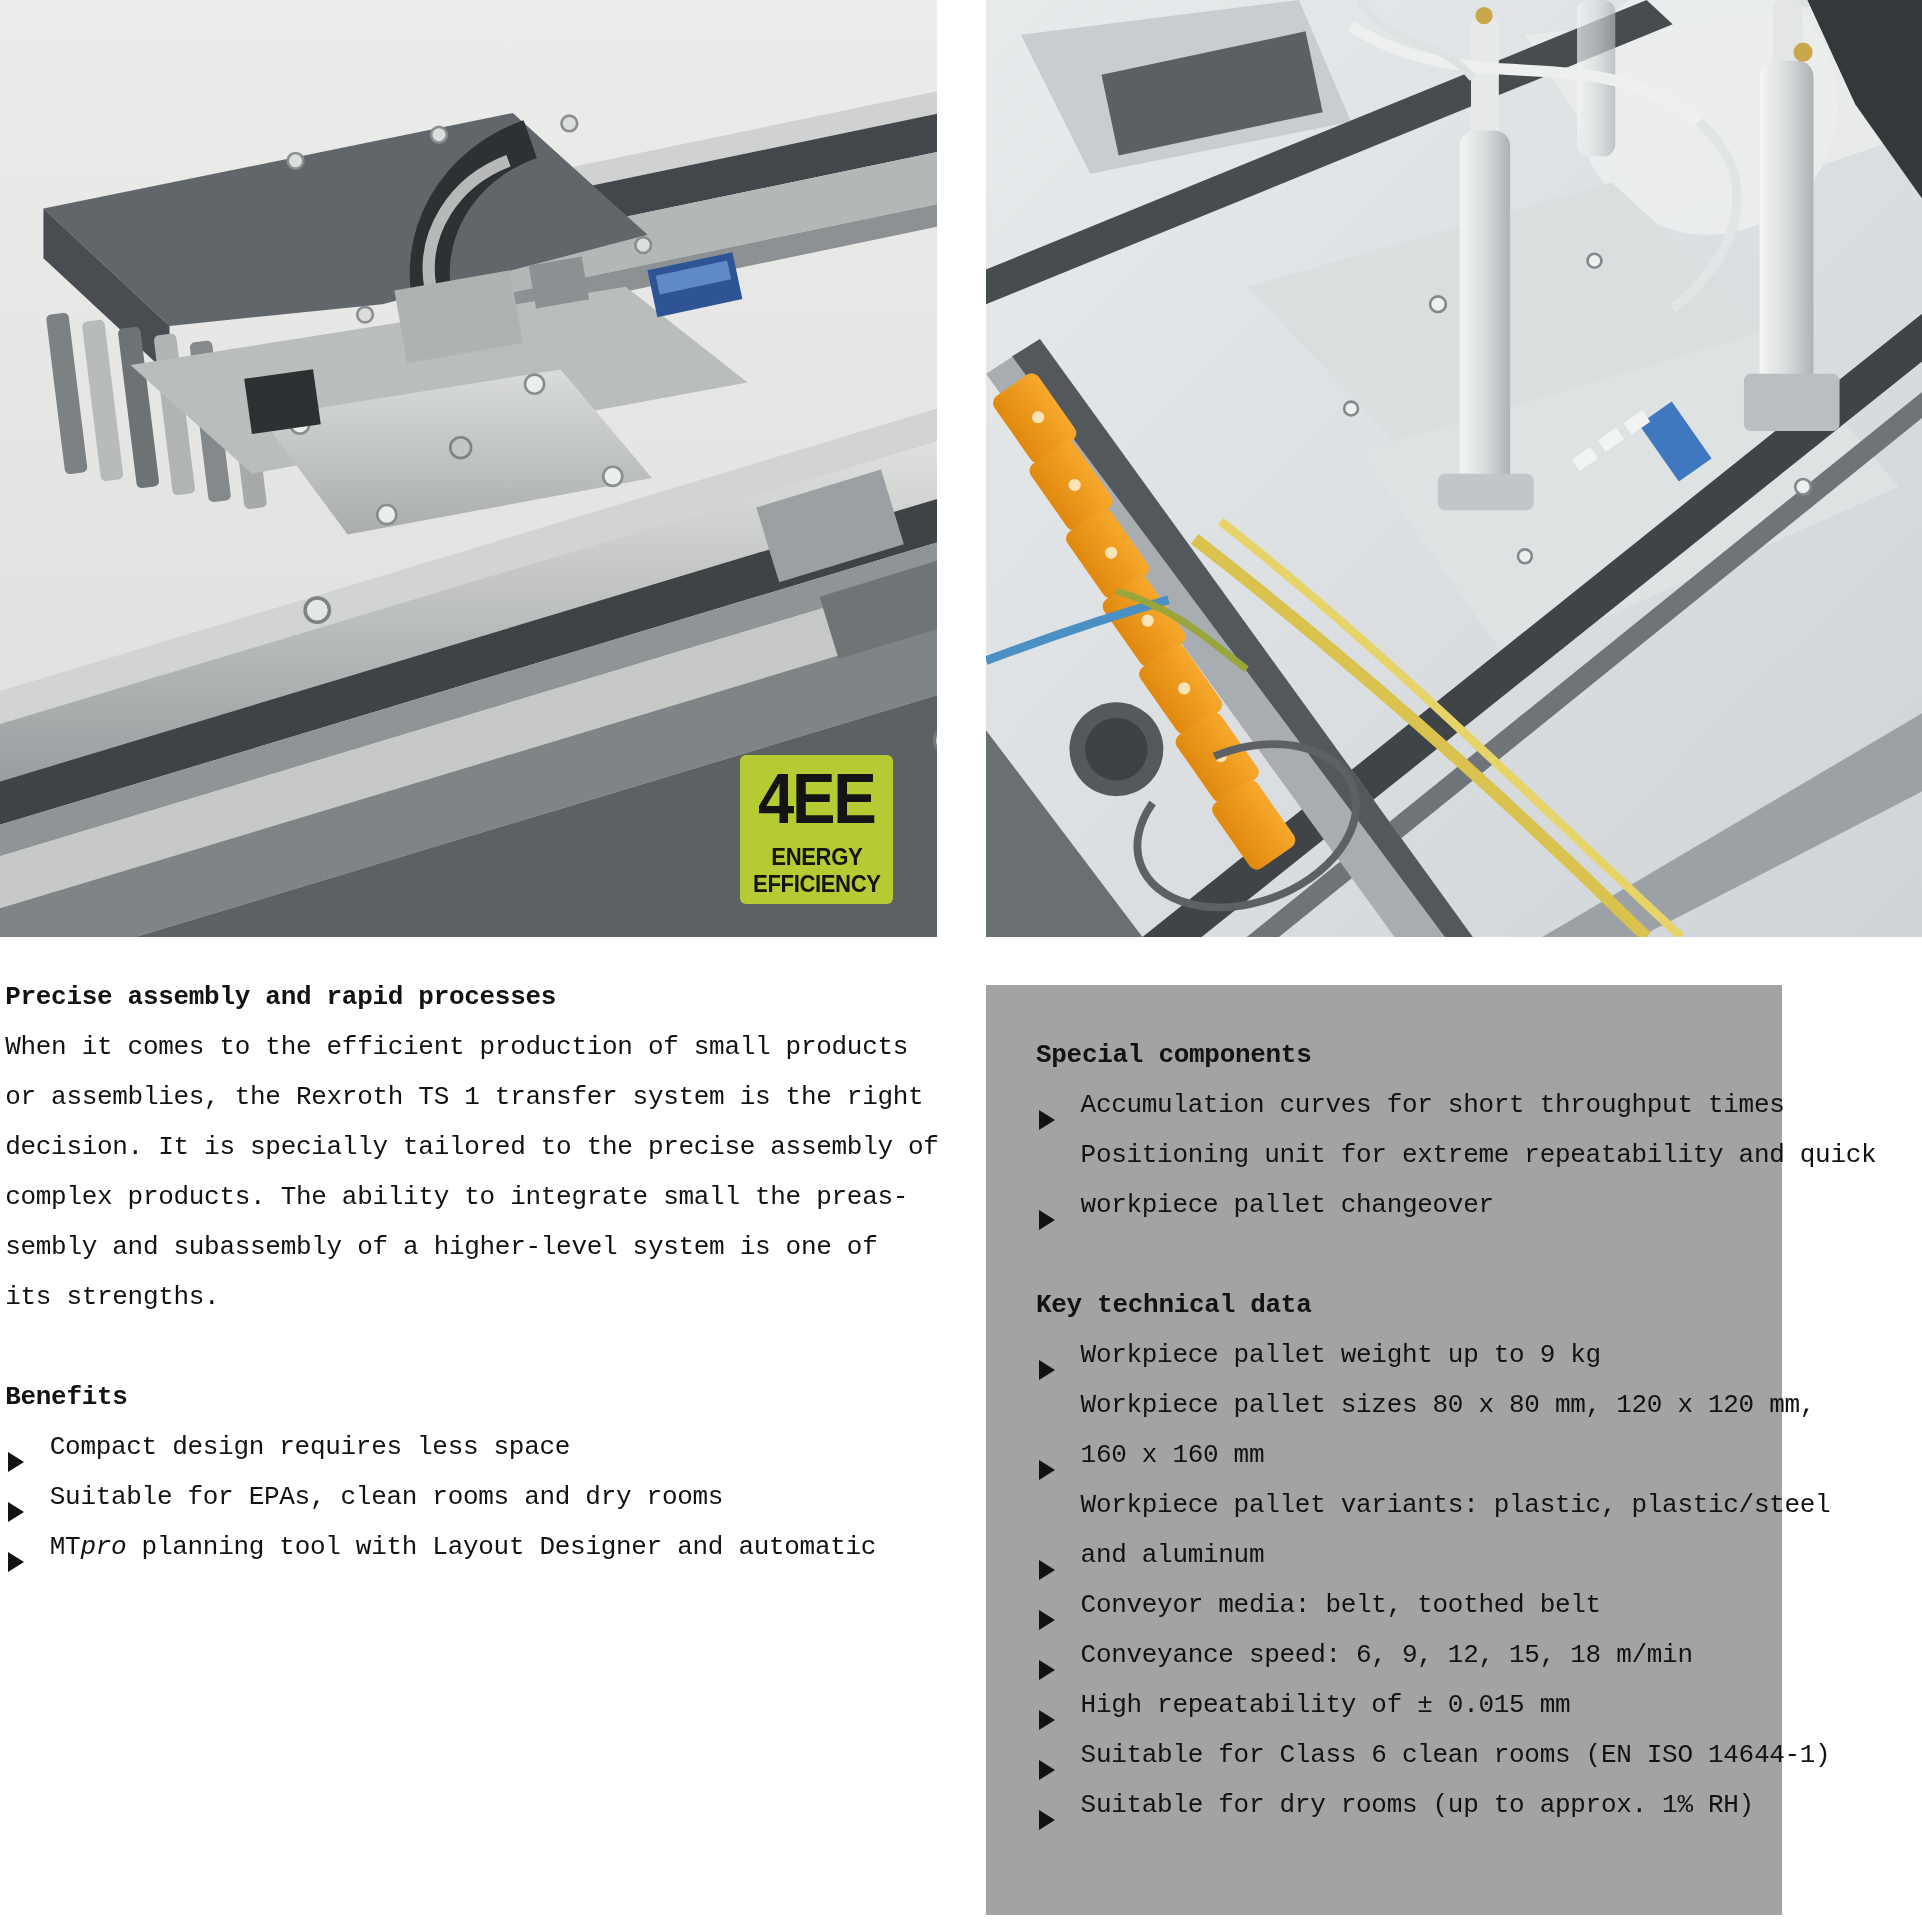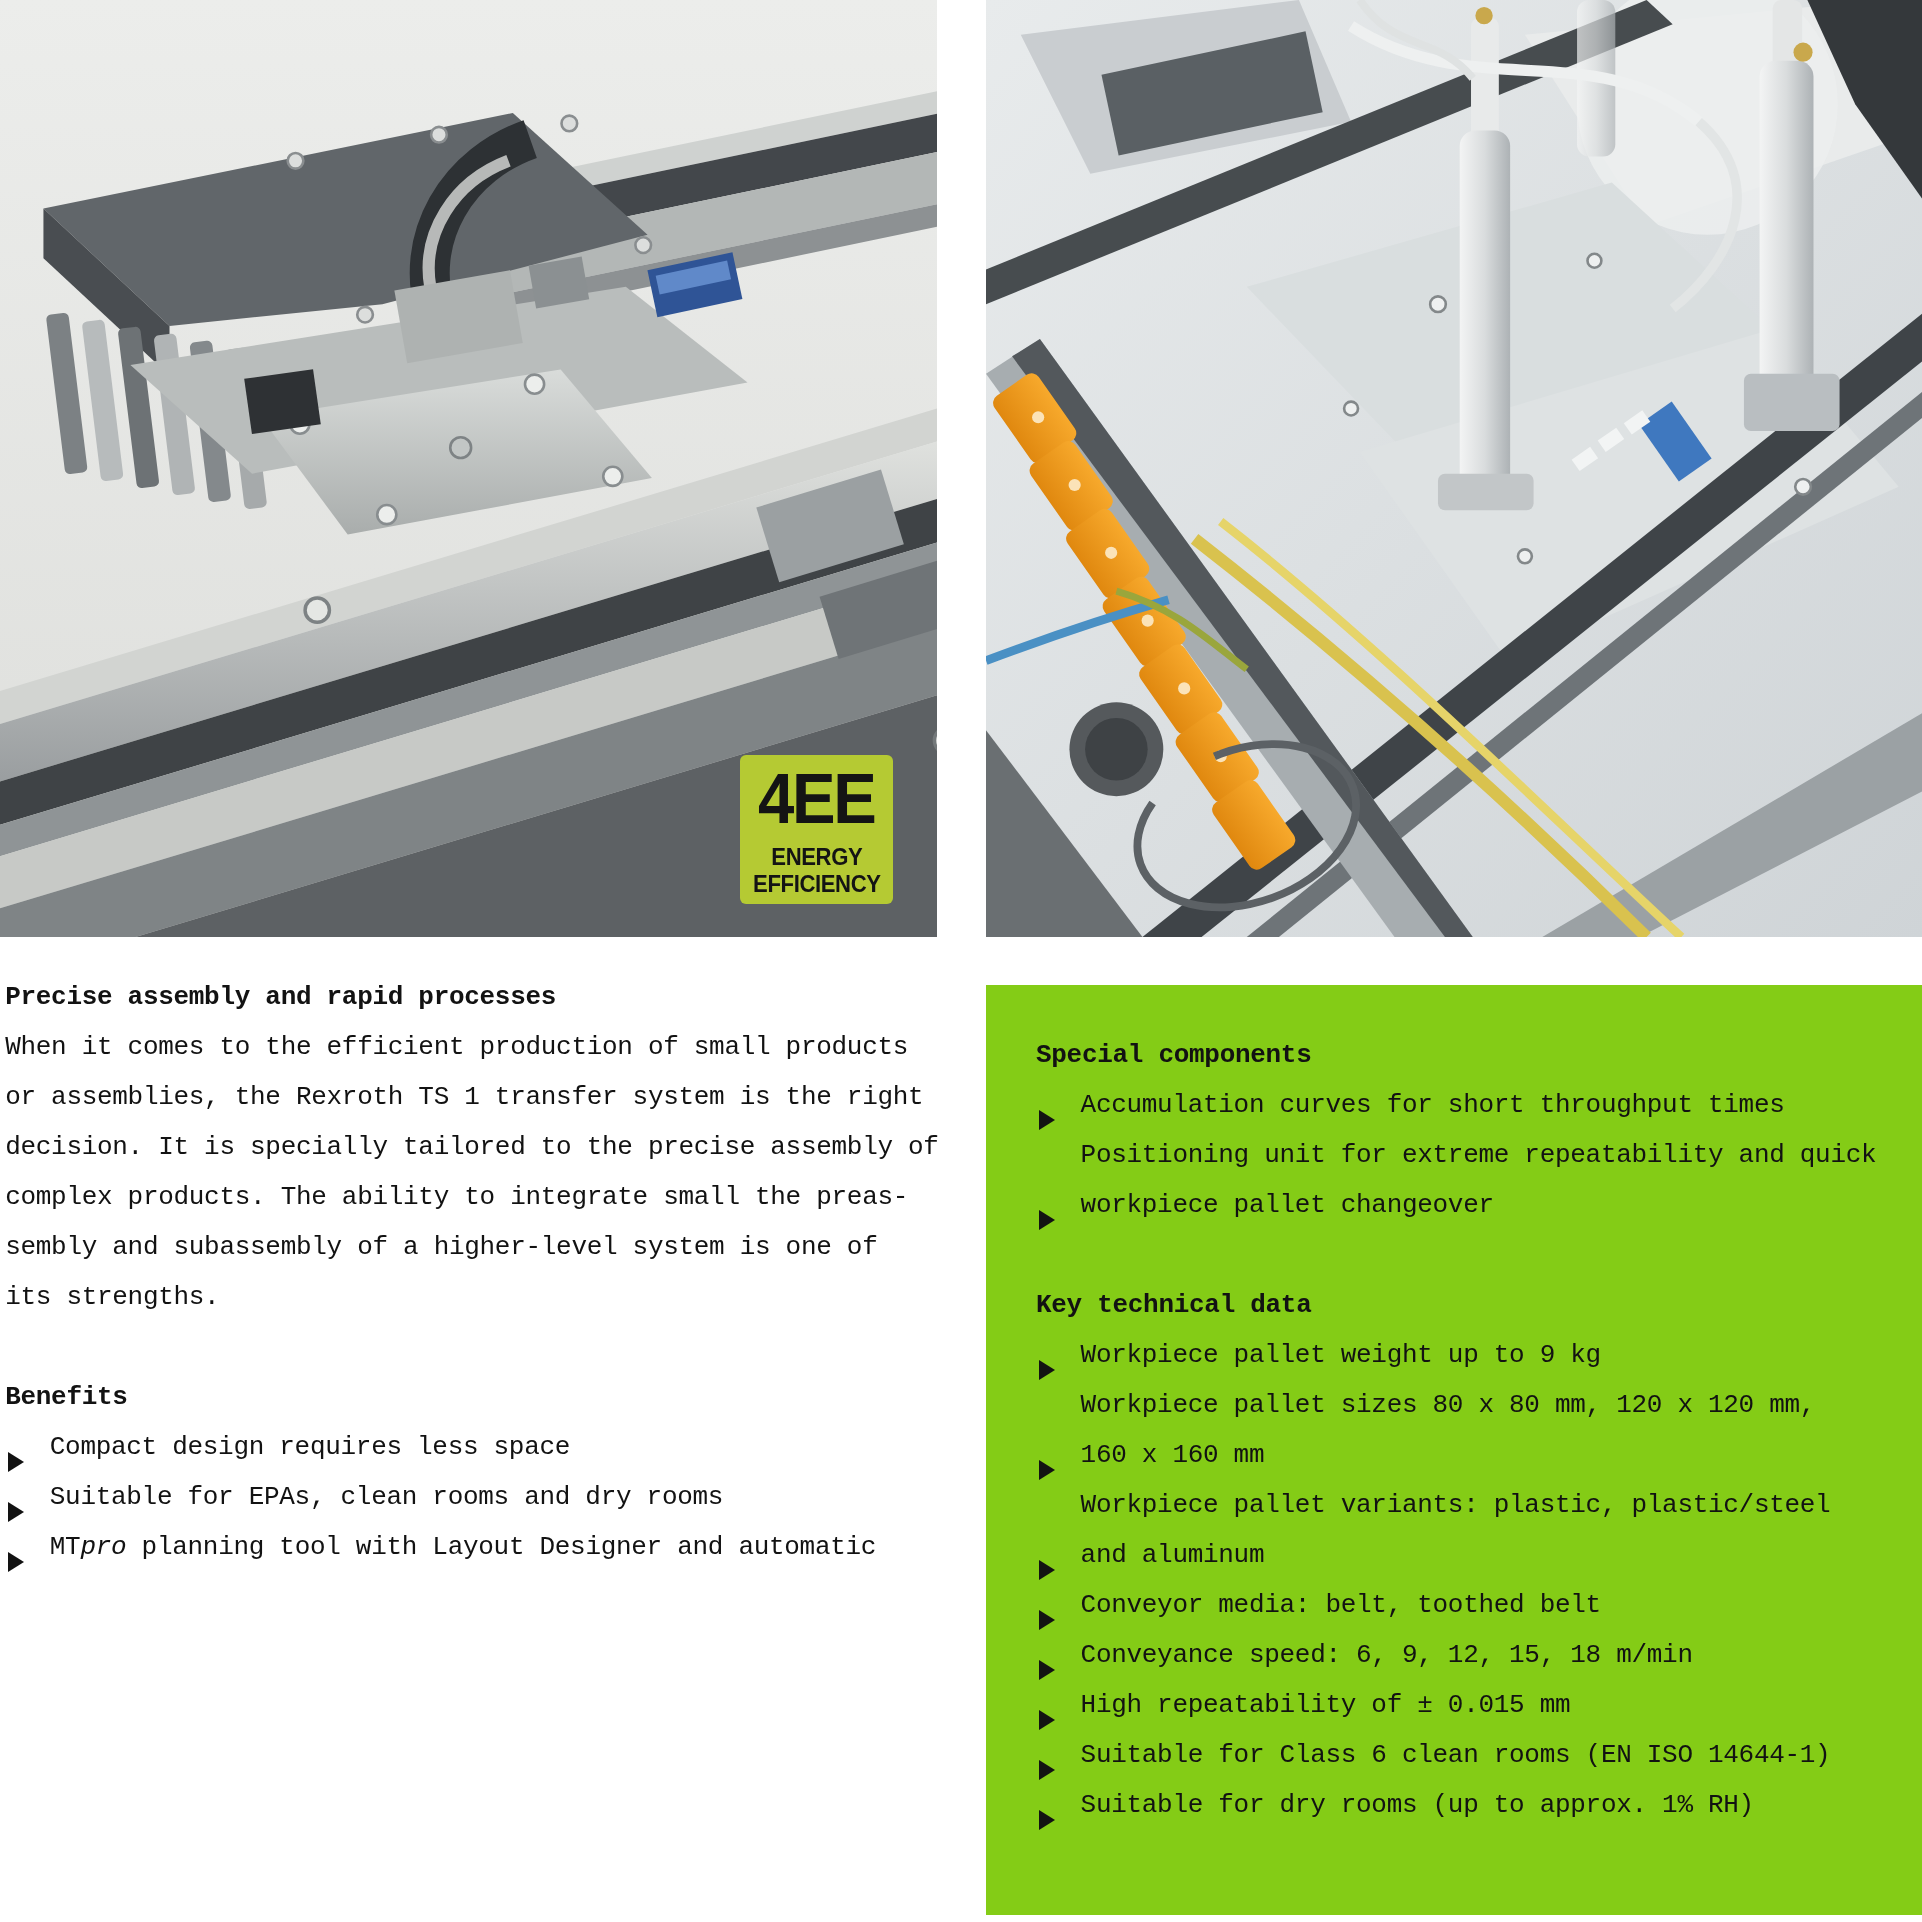--- a/index.html
+++ b/index.html
@@ -19,21 +19,21 @@
                transform:scaleX(.92);}
   .badge-sub{margin-top:10.4px;font-size:23.5px;font-weight:800;line-height:27px;letter-spacing:-0.4px;
              color:#141414;text-align:center;transform:scaleX(.94);}
 
   
   .line{line-height:50px;font-size:26px;letter-spacing:-0.3px;white-space:nowrap;font-family:Liberation Mono, monospace;}
   .h .line, .line.h{font-weight:bold;}
   .spacer{height:50px;}
   .col-left{position:absolute;left:5.2px;top:972px;width:973px;}
 
-  .info-box{position:absolute;left:986px;top:985px;width:937px;height:930px;background:#84cc16;}
+  .info-box{position:absolute;left:986px;top:985px;width:796px;height:930px;background:#a3a3a3;}
   .box-inner{position:absolute;left:50px;top:45px;width:852px;}
 
   .bullet{display:flex;align-items:flex-end;}
   .arrow{flex:0 0 auto;width:0;height:0;margin:14.8px 0 0 2.6px;
          border-left:16.5px solid #121212;border-top:10.4px solid transparent;border-bottom:10.4px solid transparent;}
   .btext{margin-left:26px;}
   .it{font-style:italic;}
 </style>
 </head>
 <body>

